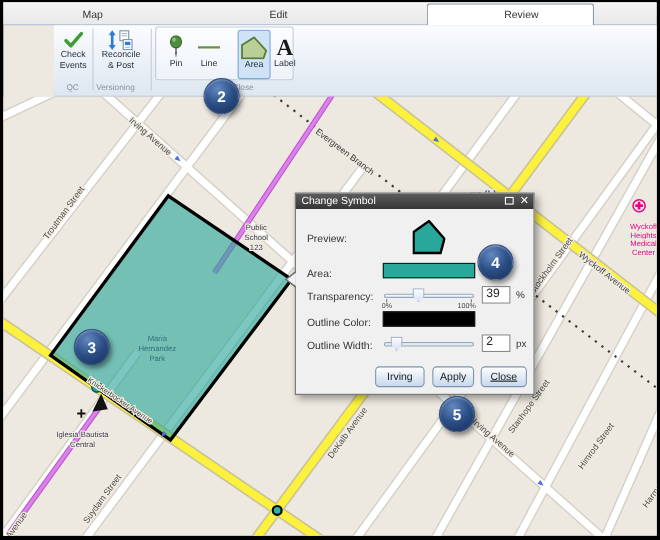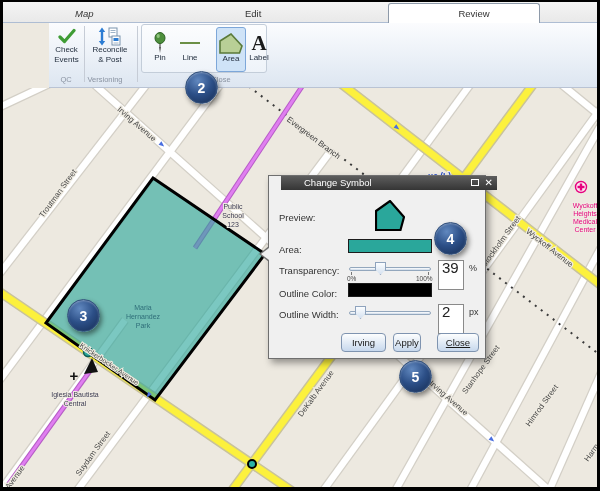--- a/index.html
+++ b/index.html
@@ -27,46 +27,46 @@
   .stlbl{font-size:8px;fill:#4a4a4a;stroke:#f0ece2;stroke-width:2.5px;paint-order:stroke;}
   .stlbl7{font-size:7px;fill:#4a4a4a;stroke:#f0ece2;stroke-width:2.2px;paint-order:stroke;}
   .poi{font-size:7px;fill:#3b3b52;stroke:#f0ece2;stroke-width:2px;paint-order:stroke;}
   .parklbl{font-size:7px;fill:#2f6e79;}
   .hosp{font-size:7px;fill:#e6007e;stroke:#f0ece2;stroke-width:2px;paint-order:stroke;}
   .station{font-size:8.5px;font-weight:bold;fill:#2b50c8;stroke:#f0ece2;stroke-width:2px;paint-order:stroke;}
   .raillbl{font-size:8px;fill:#3a3a3a;stroke:#ede9e0;stroke-width:2.5px;paint-order:stroke;}
 
   
   .dialog{position:absolute;left:265px;top:173px;width:218px;height:184px;background:#f0f0f0;border:1px solid #6f6f6f;box-shadow:3px 4px 7px rgba(0,0,0,.38);z-index:20;}
-  .dlg-title{position:absolute;left:12px;top:0;width:100%;height:14px;background:linear-gradient(#5d5d5d,#353535);color:#fff;font-size:9.5px;line-height:14px;padding-left:23px;}
+  .dlg-title{position:absolute;left:0;top:0;width:100%;height:14px;background:linear-gradient(#5d5d5d,#353535);color:#fff;font-size:9.5px;line-height:14px;padding-left:5px;}
   .dlg-max{position:absolute;right:18px;top:3px;width:8px;height:7px;border:1.5px solid #fff;}
   .dlg-close{position:absolute;right:4px;top:0;color:#fff;font-size:10px;line-height:14px;cursor:default;}
   .callout-out{position:absolute;left:-10px;top:70px;width:0;height:0;border-top:8px solid transparent;border-bottom:8px solid transparent;border-right:10px solid #6f6f6f;}
   .callout-in{position:absolute;left:-8px;top:72px;width:0;height:0;border-top:6px solid transparent;border-bottom:6px solid transparent;border-right:8px solid #f0f0f0;}
   .dlg-lbl{position:absolute;font-size:9.5px;color:#333;}
   .swatch{position:absolute;left:79px;width:84px;height:14px;border:1px solid #1c1c1c;}
   .track{position:absolute;left:80px;width:82px;height:4px;background:linear-gradient(#ffffff,#ccd9e8);border:1px solid #93a7bd;border-radius:2px;}
   .thumb{position:absolute;width:11px;height:13px;background:linear-gradient(#fbfdff,#d6e2f0);border:1px solid #8fa3bd;clip-path:polygon(0 0,100% 0,100% 55%,50% 100%,0 55%);}
   .tick{position:absolute;width:1px;height:3px;background:#777;}
   .minmax{position:absolute;font-size:6.5px;color:#444;}
-  .valbox{position:absolute;left:169px;width:26px;height:30px;background:#fff;border:1px solid #8a8a8a;font-size:15px;line-height:13px;padding-left:3px;color:#222;}
+  .valbox{position:absolute;left:169px;width:26px;height:16px;background:#fff;border:1px solid #8a8a8a;font-size:11px;line-height:13px;padding-left:3px;color:#222;}
   .unit{position:absolute;left:200px;font-size:9px;color:#333;}
   .dlg-btn{position:absolute;top:157px;height:19px;background:linear-gradient(#fdfefe,#c7d8ed);border:1px solid #7f94b0;border-radius:4px;font-size:9.5px;color:#1a1a1a;text-align:center;line-height:17px;}
 
   
   .badge{position:absolute;width:33px;height:33px;border-radius:50%;color:#fff;font-weight:bold;font-size:14px;display:flex;align-items:center;justify-content:center;background:radial-gradient(circle at 38% 28%,#6188bf 0%,#2c4f87 48%,#142a50 100%);border:1px solid #33517c;box-shadow:2px 3px 5px rgba(0,0,0,.45),inset 0 1px 2px rgba(255,255,255,.35);z-index:30;}
 </style>
 </head>
 <body>
 
 <div class="screen">
 <div class="window">
 
   <div class="tabrow">
-    <div class="tab" style="left:62px;font-style:italic;">Map</div>
+    <div class="tab" style="left:62px;">Map</div>
     <div class="tab" style="left:232px;">Edit</div>
     <div class="tab active" style="left:385px;width:152px;text-align:center;padding-left:30px;">Review</div>
   </div>
 
   <div class="ribbon">
 
     <div class="rbtn" style="left:1px;width:33px;">
       <span class="ticon" style="display:block;height:20px;padding-top:3px;">
         <svg width="18" height="16" viewBox="0 0 18 16">
               <path d="M2,9 L6.5,13.5 L16,2.5" fill="none" stroke="#3f9c35" stroke-width="3.2" stroke-linecap="round" stroke-linejoin="round"></path>
@@ -273,21 +273,21 @@
     <div class="dlg-lbl" style="left:10px;top:112px;">Outline Color:</div>
     <div class="swatch" style="top:107px;background:#000;"></div>
 
     <div class="dlg-lbl" style="left:10px;top:133px;">Outline Width:</div>
     <div class="track" style="top:135px;"></div>
     <div class="thumb" style="left:86px;top:130px;"></div>
     <div class="valbox" style="top:128px;">2</div>
     <div class="unit" style="top:131px;">px</div>
 
     <div class="dlg-btn" style="left:72px;width:45px;">Irving</div>
-    <div class="dlg-btn" style="left:124px;width:28px;">Apply</div>
+    <div class="dlg-btn" style="left:124px;width:38px;">Apply</div>
     <div class="dlg-btn" style="left:168px;width:42px;text-decoration:underline;">Close</div>
   </div>
 
   <div class="badge" style="left:182px;top:69px;">2</div>
   <div class="badge" style="left:64px;top:297px;">3</div>
   <div class="badge" style="left:431px;top:220px;">4</div>
   <div class="badge" style="left:396px;top:358px;">5</div>
 
 </div>
 </div>

